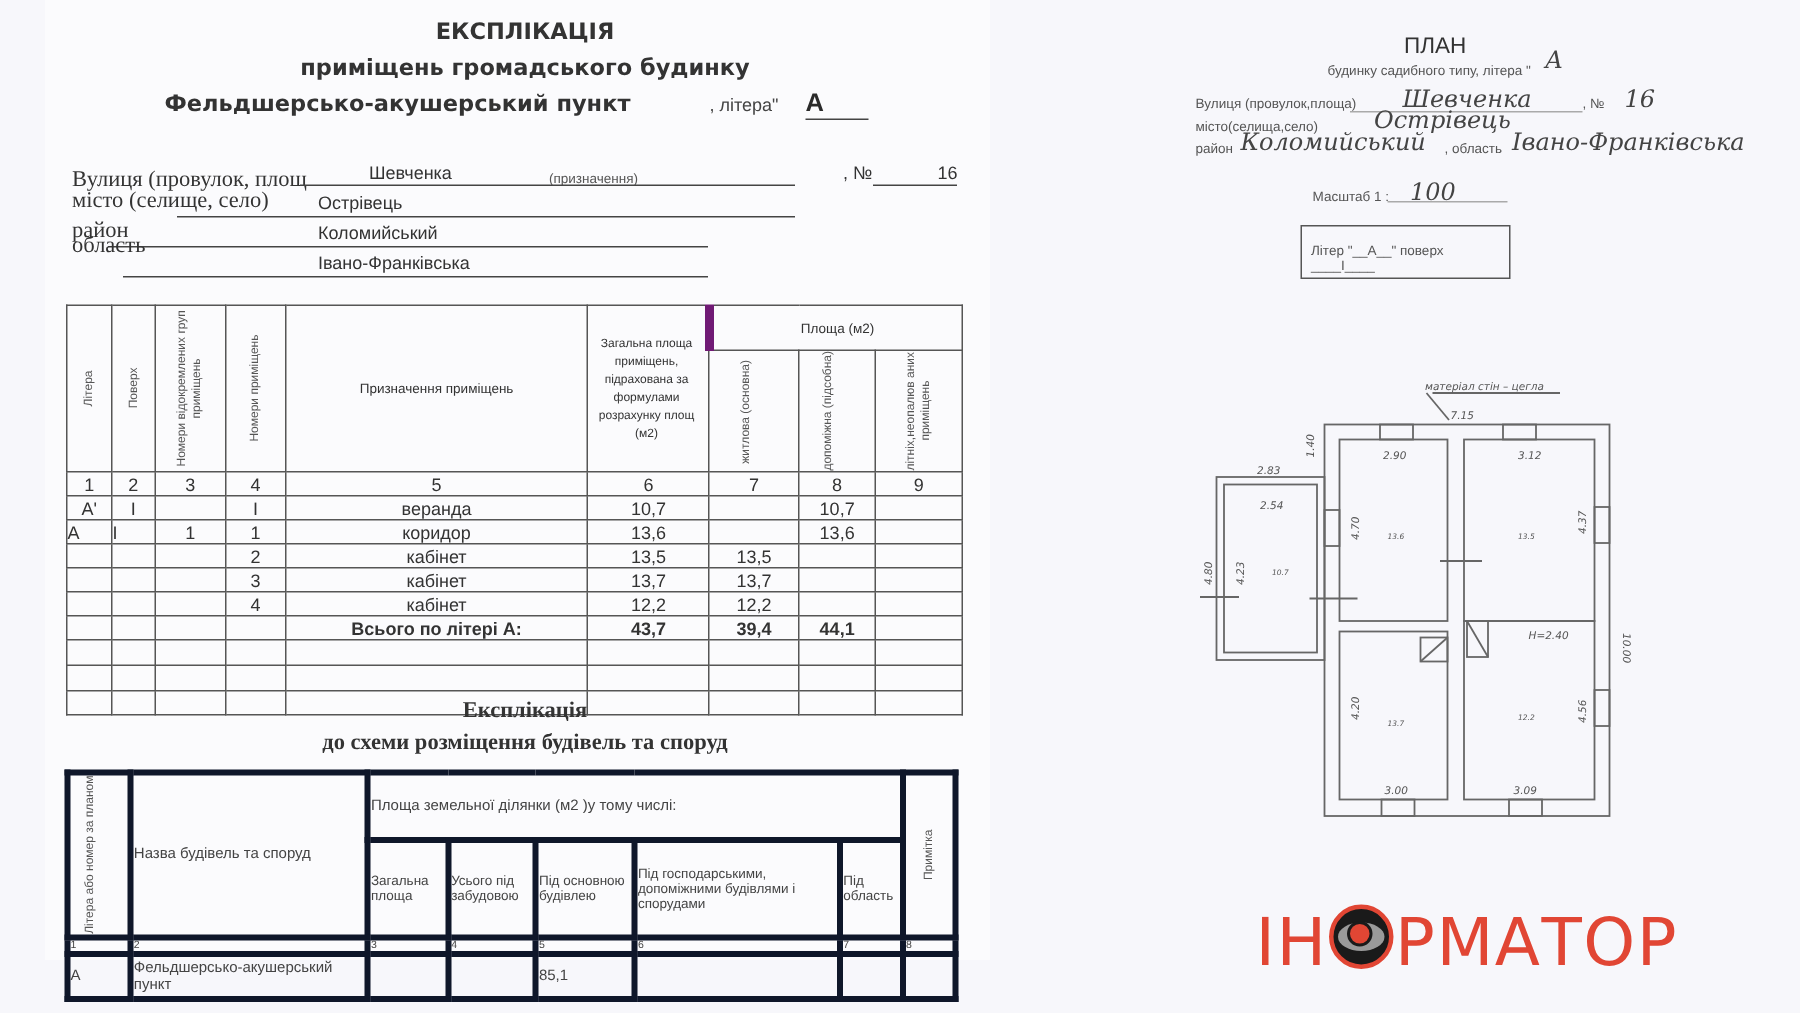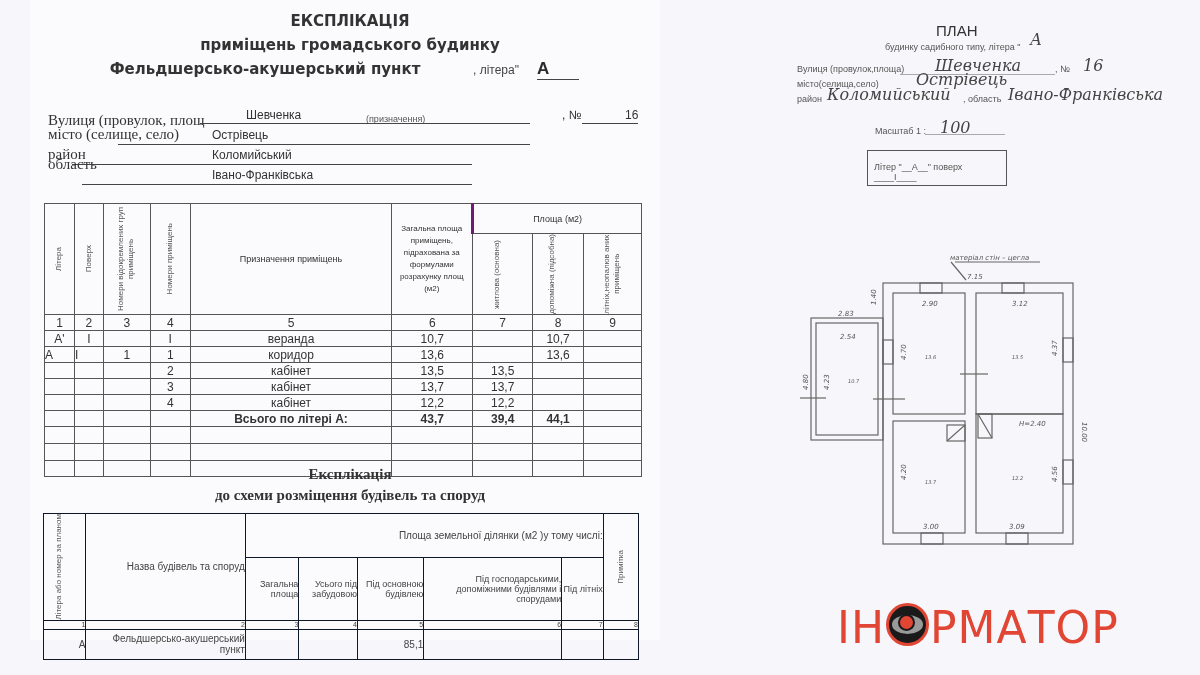--- a/index.html
+++ b/index.html
@@ -19,21 +19,21 @@
   .field-val{position:absolute;left:212px;font-size:12px;color:#333;}
   .uline{position:absolute;height:1px;background:#444;}
   table{border-collapse:collapse;}
   .tbl1{position:absolute;left:44px;top:203px;width:598px;font-size:12px;}
   .tbl1 td{border:1px solid #555;padding:0;text-align:center;height:15px;color:#333;}
   .vtext{writing-mode:vertical-rl;transform:rotate(180deg);font-size:8px;color:#555;margin:auto;line-height:10px;}
   .hsmall{font-size:8px;color:#555;line-height:12px;}
   .bold{font-weight:bold;}
   .tbl2-title{position:absolute;left:40px;width:620px;text-align:center;font-family:"Liberation Serif",serif;font-weight:bold;color:#333;}
   .tbl2{position:absolute;left:43px;top:513px;width:596px;font-size:9px;}
-  .tbl2 td{border:1px solid #0f172a;text-align:right;color:#444;padding:0;}
+  .tbl2 td{border:4px solid #0f172a;text-align:left;color:#444;padding:0;}
   .sheet-right{position:absolute;left:780px;top:0;width:420px;height:600px;}
   .plan-title{position:absolute;left:936px;top:22px;font-size:15px;color:#333;}
   .r-lbl{position:absolute;font-size:9px;color:#555;}
   .r-hand{position:absolute;font-family:"DejaVu Serif",serif;font-style:italic;font-size:16px;color:#444;}
   .litbox{position:absolute;left:867px;top:150px;width:138px;height:34px;border:1px solid #555;font-size:9px;color:#555;}
   .logo{position:absolute;left:837px;top:603px;font-family:"DejaVu Sans",sans-serif;font-size:44px;font-weight:normal;color:#e14634;letter-spacing:1px;line-height:50px;}
   .logo .eye{display:inline-block;width:37px;height:37px;border-radius:50%;background:#1a1a1a;position:relative;vertical-align:-3px;border:3px solid #e14634;margin:0 1px;}
   .logo .eye::before{content:"";position:absolute;left:3px;top:9px;width:31px;height:19px;border-radius:50%;background:#9a9a9a;}
   .logo .eye::after{content:"";position:absolute;left:11px;top:10px;width:13px;height:13px;border-radius:50%;background:#e14634;box-shadow:0 0 0 2px #1a1a1a;}
   svg text{font-family:"DejaVu Sans",sans-serif;font-style:italic;fill:#555;}
@@ -97,21 +97,21 @@
           <div class="vtext">Поверх</div>
         </td>
     <td rowspan="2">
           <div class="vtext" style="width:22px">Номери відокремлених груп приміщень</div>
         </td>
     <td rowspan="2">
           <div class="vtext">Номери приміщень</div>
         </td>
     <td rowspan="2" class="hsmall" style="font-size:9px">Призначення приміщень</td>
     <td rowspan="2" class="hsmall" style="padding:0 4px">Загальна площа приміщень, підрахована за формулами розрахунку площ (м2)</td>
-    <td colspan="3" class="hsmall" style="font-size:9px;border-left:3px solid #701a75">Площа (м2)</td>
+    <td colspan="3" class="hsmall" style="font-size:9px;border-left:6px solid #701a75">Площа (м2)</td>
   </tr>
   <tr style="height:80px">
     <td>
           <div class="vtext" style="width:22px">житлова (основна)</div>
         </td>
     <td>
           <div class="vtext" style="width:22px">допоміжна (підсобна)</div>
         </td>
     <td>
           <div class="vtext" style="width:22px">літніх,неопалюв аних приміщень</div>
@@ -253,21 +253,21 @@
     <td colspan="5" style="font-size:10px">Площа земельної ділянки (м2 )у тому числі:</td>
     <td rowspan="2">
           <div class="vtext">Примітка</div>
         </td>
   </tr>
   <tr style="height:48px">
     <td>Загальна площа</td>
     <td>Усього під забудовою</td>
     <td>Під основною будівлею</td>
     <td>Під господарськими, допоміжними будівлями і спорудами</td>
-    <td>Під літніх</td>
+    <td>Під область</td>
   </tr>
   <tr style="height:9px;font-size:7px">
     <td>1</td>
         <td>2</td>
         <td>3</td>
         <td>4</td>
         <td>5</td>
         <td>6</td>
         <td>7</td>
         <td>8</td>

